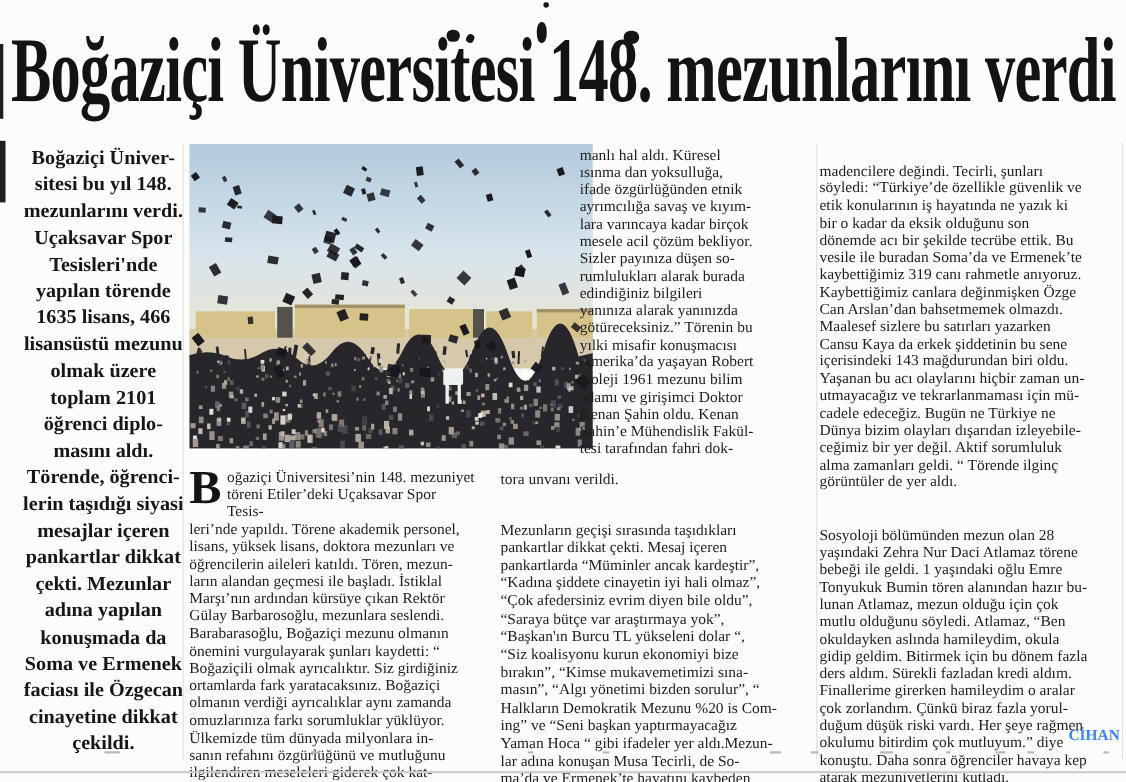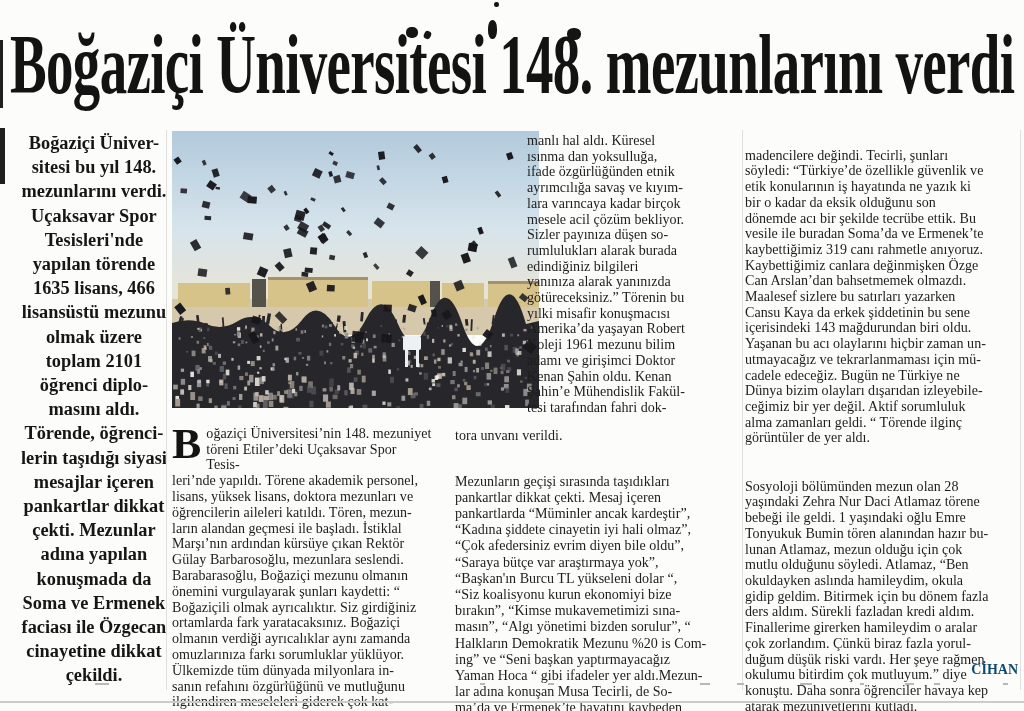--- a/index.html
+++ b/index.html
@@ -31,21 +31,21 @@
   .c4{left:745px;top:132px;width:274px;}
   .c4 .inner{font-size:13.8px;line-height:15.7px;}
   .para{margin-top:13px;}
   .c4 .para{margin-top:17px;}
   .dropcap{
     float:left;font-size:43px;line-height:31px;font-weight:700;
     margin:2px 5px 0 0;color:#141414;
   }
   .byline{
     position:absolute;left:936px;top:662px;width:82px;
-    font-size:14px;font-weight:700;text-align:right;color:#0c4a6e;
+    font-size:14px;font-weight:700;text-align:right;color:#3b82f6;
   }
   
   .photo{position:absolute;left:172px;top:131px;width:367px;height:277px;overflow:hidden;}
   .photo svg{display:block;}
   
   .rule{position:absolute;left:0;top:701px;width:1024px;height:2px;background:#cdccc9;}
   .vsep{position:absolute;width:1px;background:#e0dfdc;top:130px;height:560px;}
   .s1{left:166px;}
   .s2{left:742px;}
   .s3{left:1020px;}

